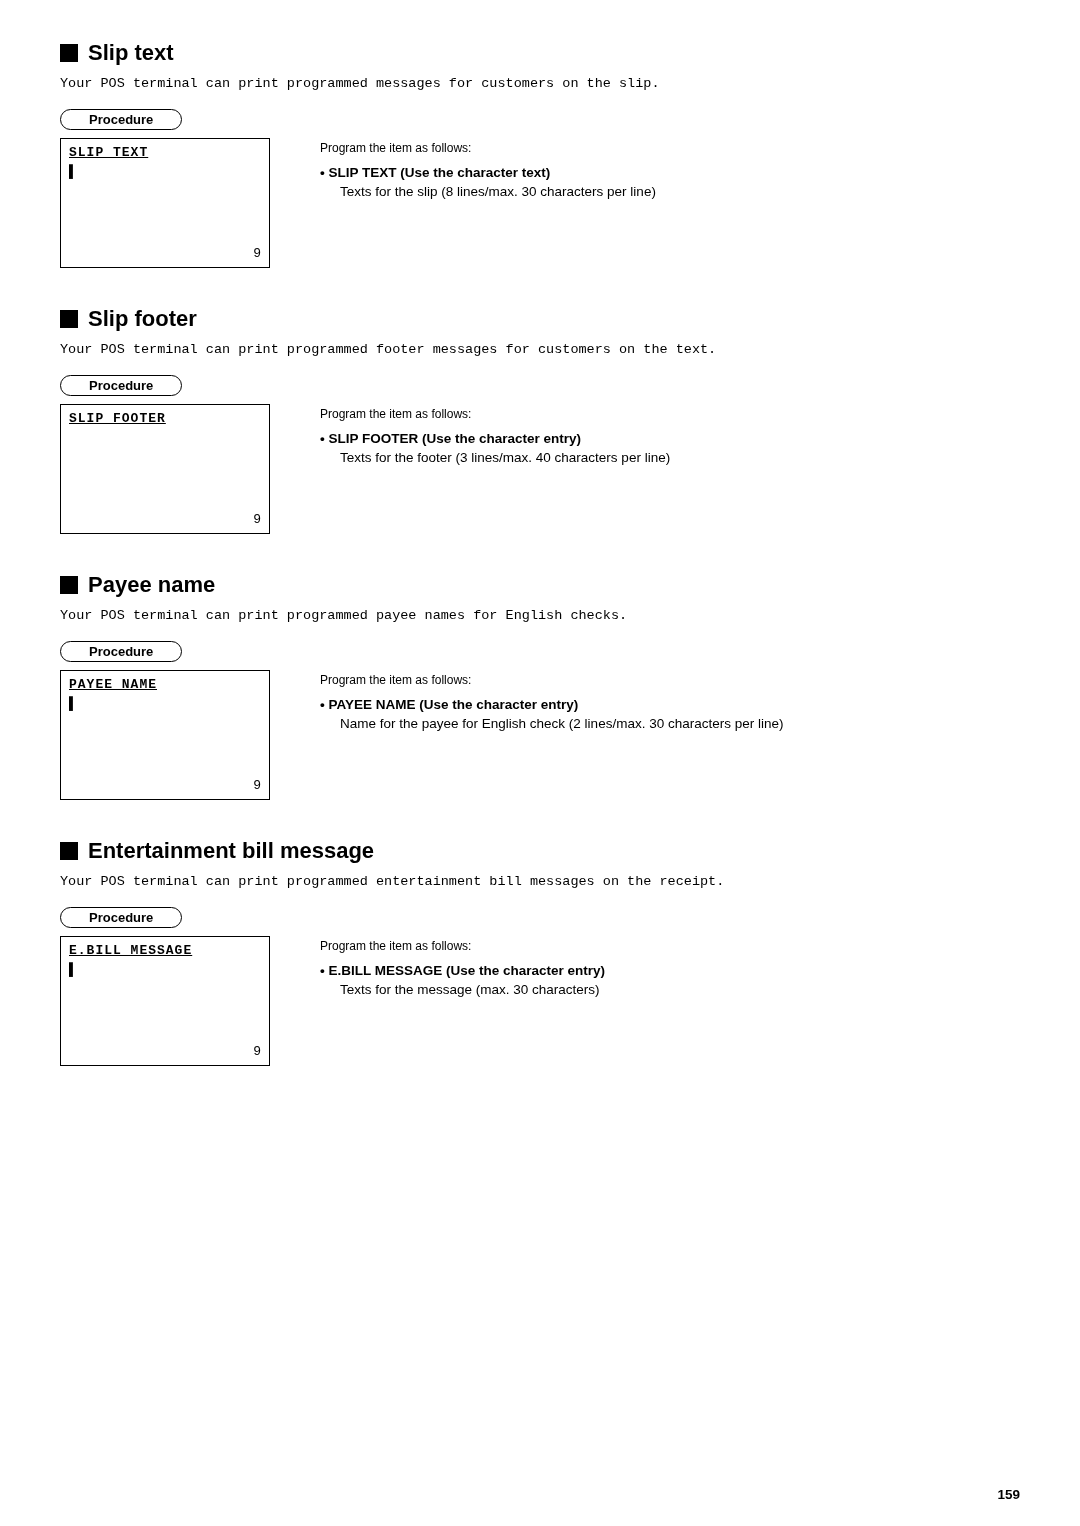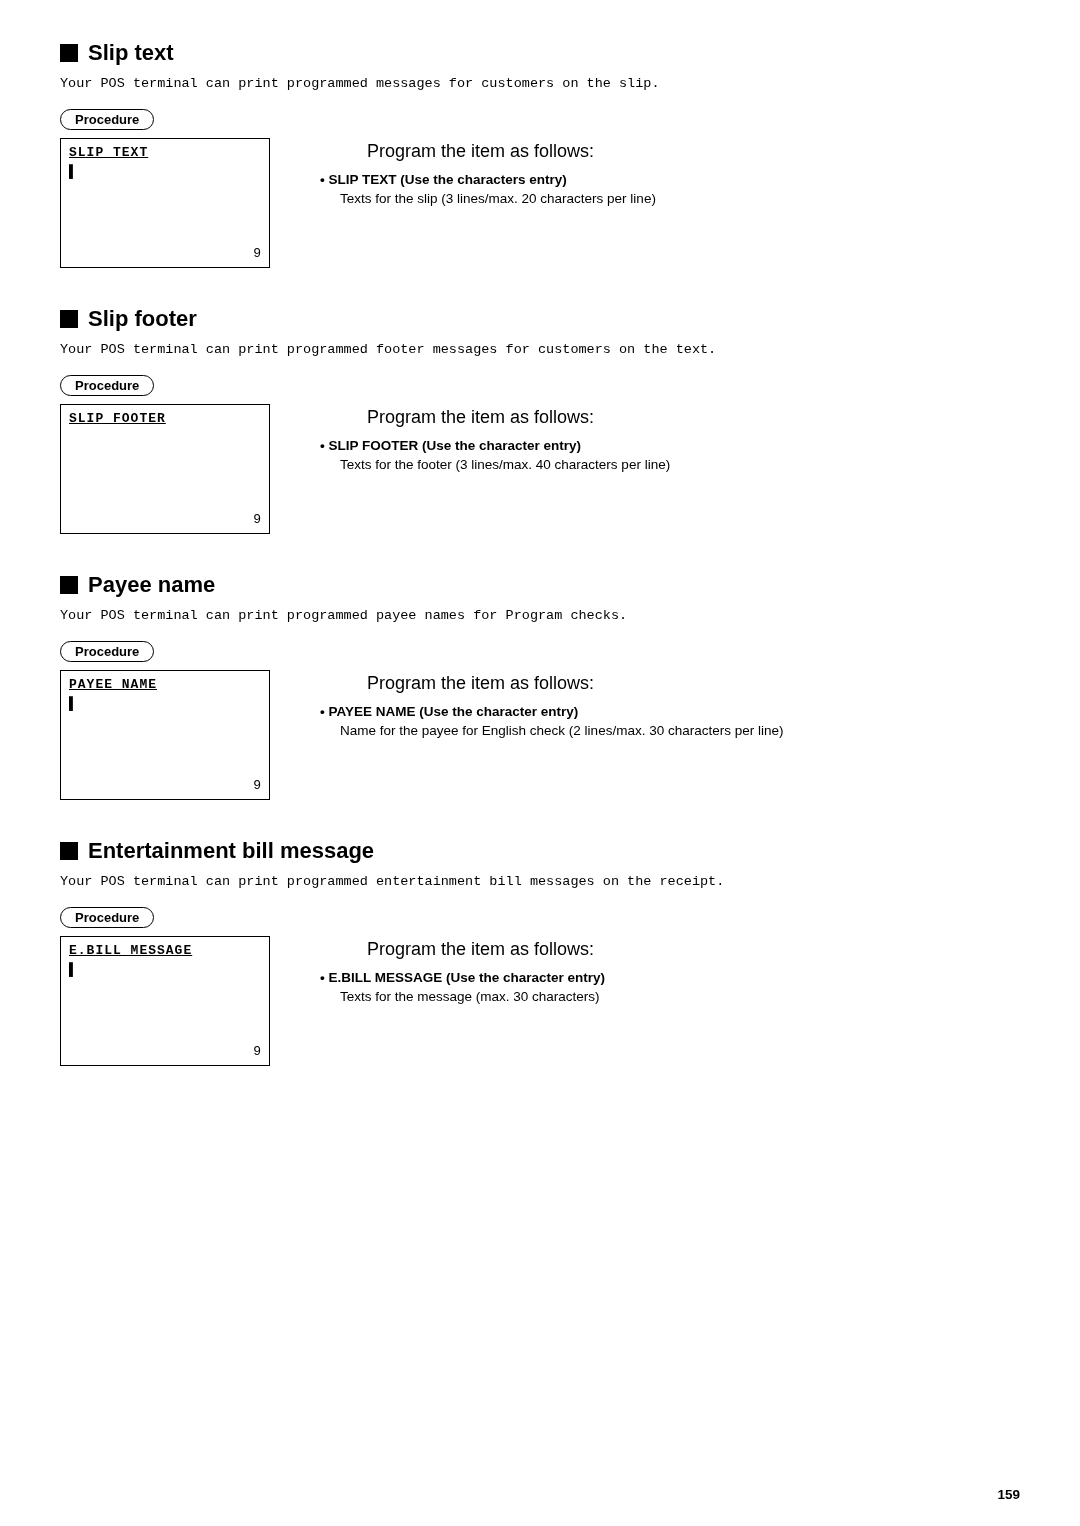--- a/index.html
+++ b/index.html
@@ -54,21 +54,21 @@
       display: flex;
       flex-direction: column;
       align-items: flex-start;
       gap: 8px;
       min-width: 230px;
     }
 
     .procedure-badge {
       border: 1.5px solid #000;
       border-radius: 12px;
-      padding: 2px 14px;
+      padding: 2px 28px;
       font-size: 13px;
       font-weight: bold;
       background: #fff;
       display: inline-block;
     }
 
     .screen-box {
       border: 1.5px solid #000;
       width: 210px;
       min-height: 130px;
@@ -101,23 +101,22 @@
       font-family: 'Courier New', Courier, monospace;
       font-size: 13px;
     }
 
     .procedure-right {
       flex: 1;
       padding-top: 32px;
     }
 
     .program-text {
-      font-size: 18px;
+      font-size: 12px;
       margin-bottom: 10px;
-      margin-left: 47px;
     }
 
     .entry-label {
       font-weight: bold;
       font-size: 13.5px;
       margin-bottom: 4px;
     }
 
     .entry-desc {
       font-size: 13.5px;
@@ -148,22 +147,22 @@
             <div class="cursor-line">▌</div>
             <div style="height: 16px;"></div>
             <div style="height: 16px;"></div>
             <div style="height: 16px;"></div>
             <div style="height: 16px;"></div>
             <div class="bottom-bar">9</div>
           </div>
         </div>
         <div class="procedure-right">
           <div class="program-text">Program the item as follows:</div>
-          <div class="entry-label">• SLIP TEXT (Use the characters entry)</div>
-          <div class="entry-desc">Texts for the slip (3 lines/max. 20 characters per line)</div>
+          <div class="entry-label">• SLIP TEXT (Use the character text)</div>
+          <div class="entry-desc">Texts for the slip (8 lines/max. 30 characters per line)</div>
         </div>
       </div>
     </div>
     <div class="section">
       <div class="section-title">Slip footer</div>
       <div class="section-desc">Your POS terminal can print programmed footer messages for customers on the text.</div>
       <div class="procedure-row">
         <div class="procedure-left">
           <div class="procedure-badge">Procedure</div>
           <div class="screen-box">
@@ -177,21 +176,21 @@
         </div>
         <div class="procedure-right">
           <div class="program-text">Program the item as follows:</div>
           <div class="entry-label">• SLIP FOOTER (Use the character entry)</div>
           <div class="entry-desc">Texts for the footer (3 lines/max. 40 characters per line)</div>
         </div>
       </div>
     </div>
     <div class="section">
       <div class="section-title">Payee name</div>
-      <div class="section-desc">Your POS terminal can print programmed payee names for Program checks.</div>
+      <div class="section-desc">Your POS terminal can print programmed payee names for English checks.</div>
       <div class="procedure-row">
         <div class="procedure-left">
           <div class="procedure-badge">Procedure</div>
           <div class="screen-box">
             <div class="screen-title">PAYEE NAME</div>
             <div class="cursor-line">▌</div>
             <div style="height: 16px;"></div>
             <div style="height: 16px;"></div>
             <div style="height: 16px;"></div>
             <div style="height: 16px;"></div>

